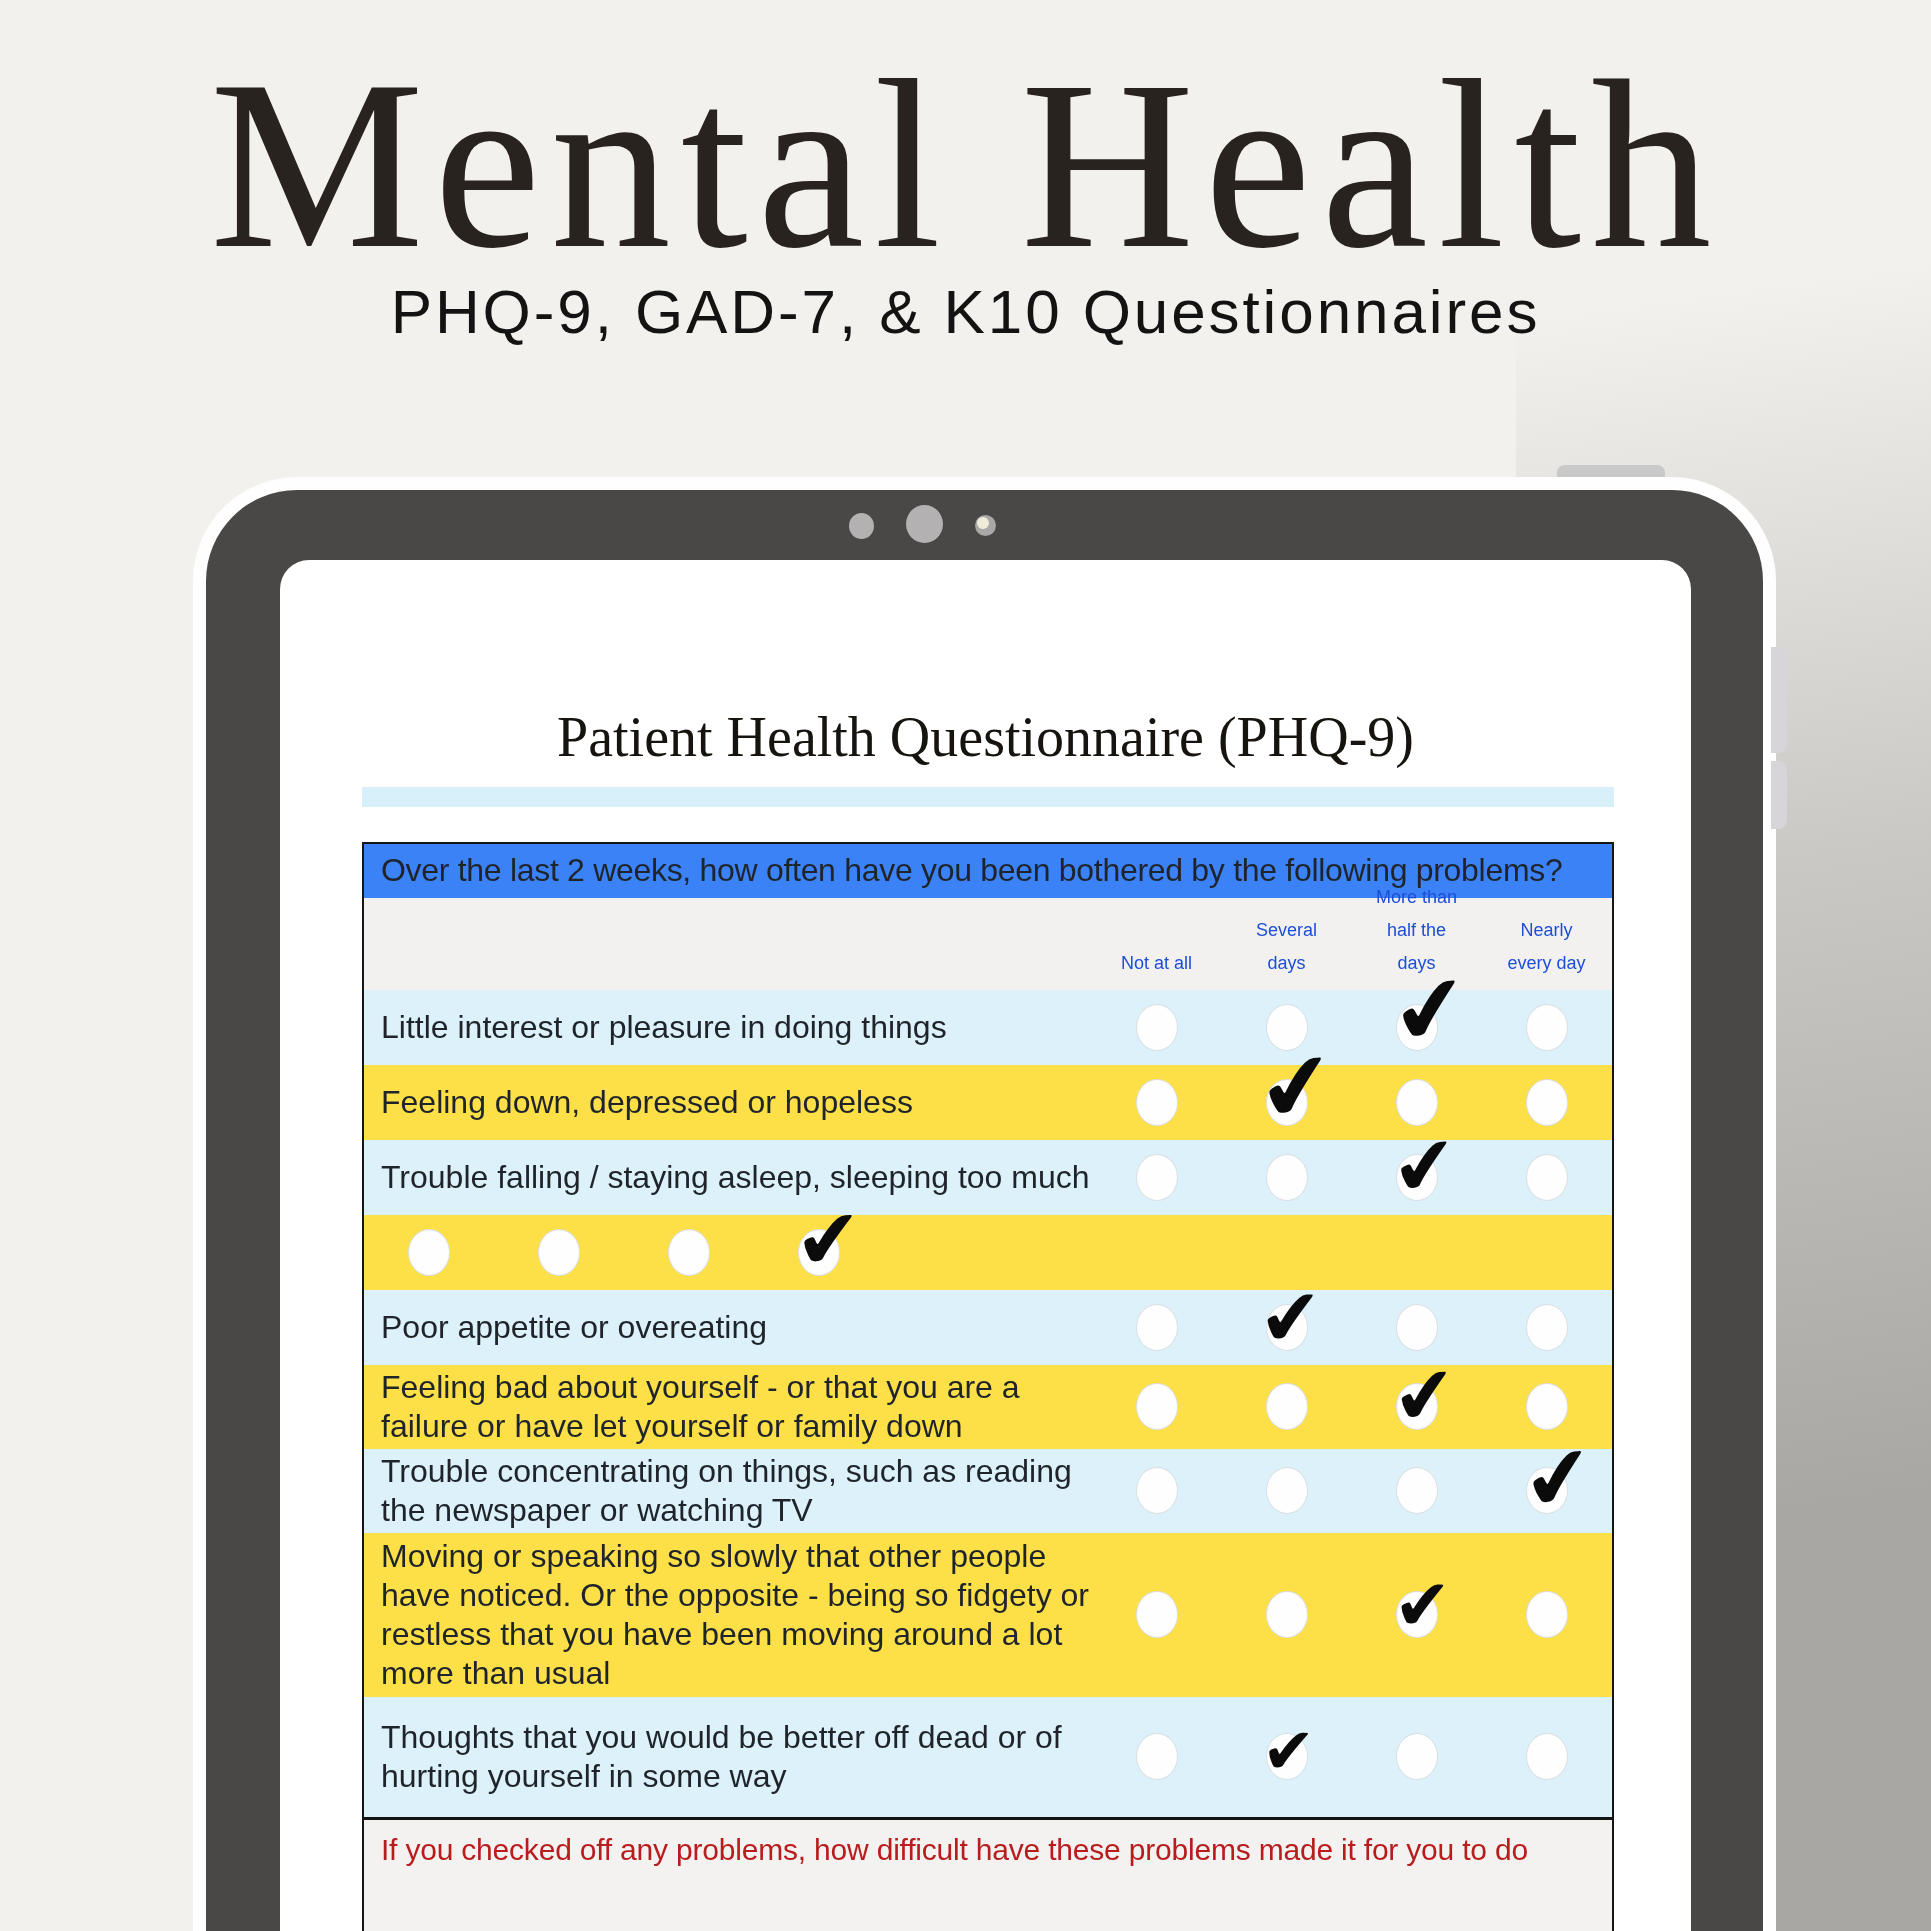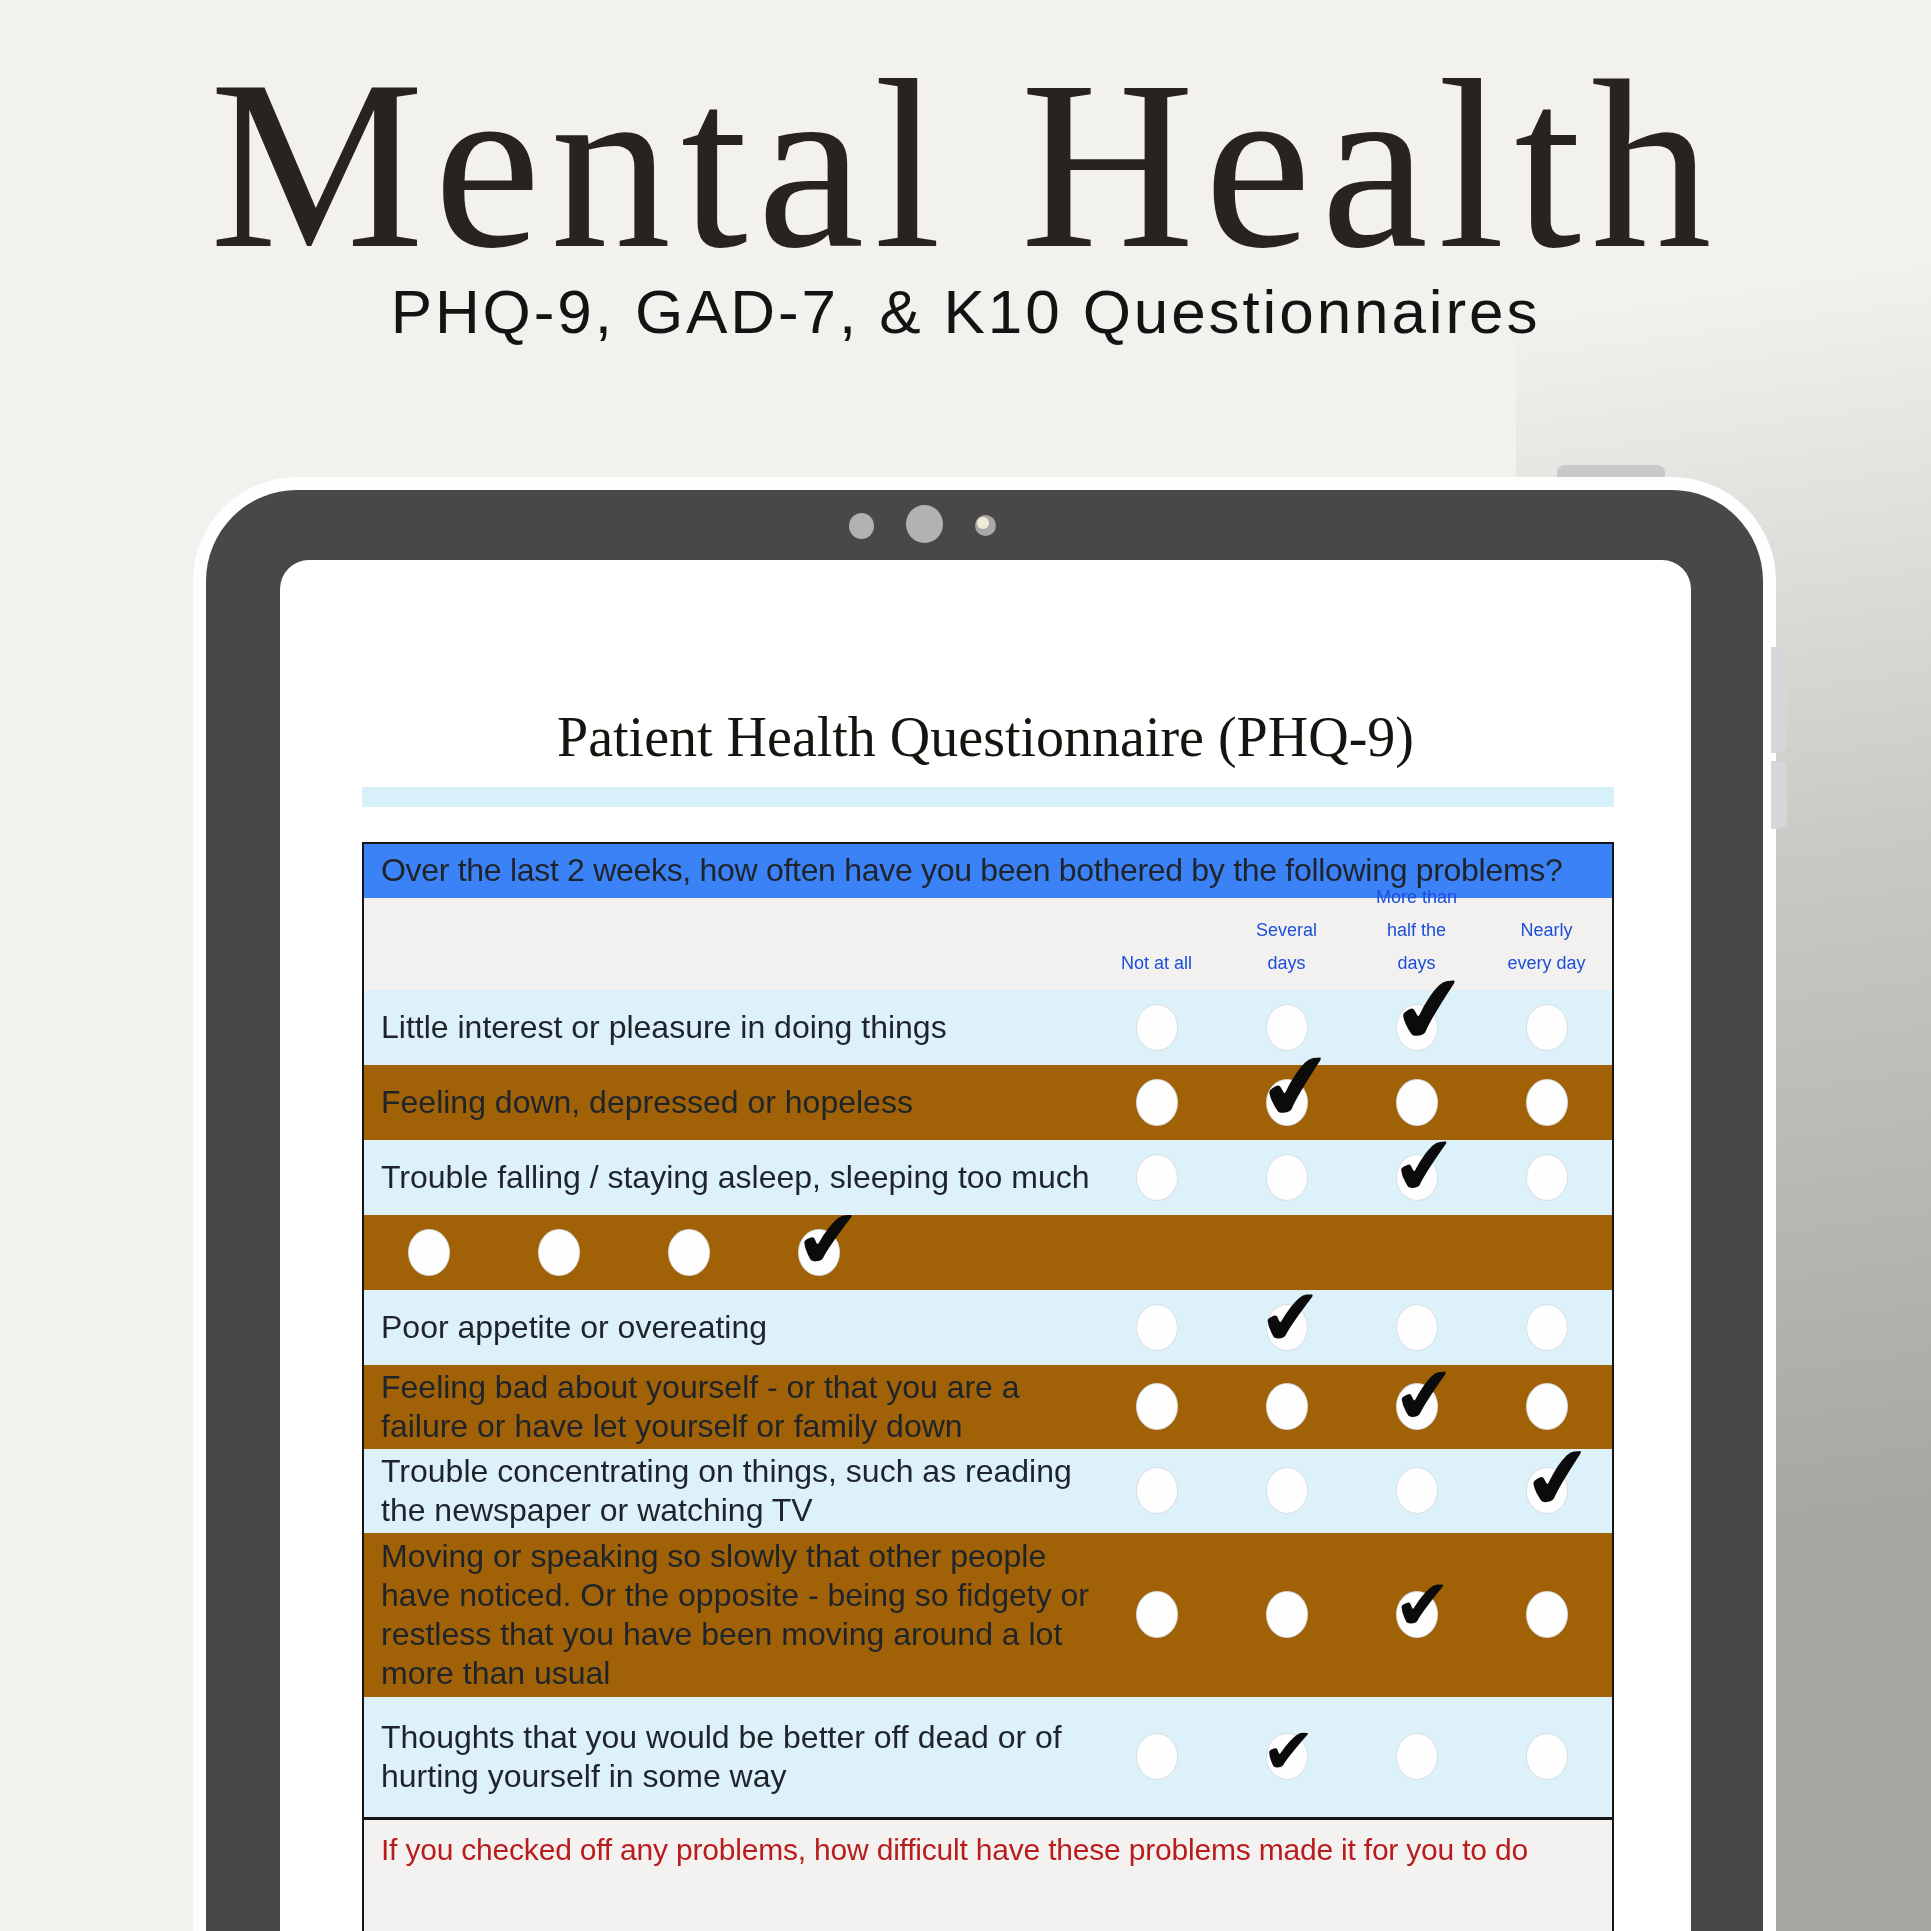--- a/index.html
+++ b/index.html
@@ -52,21 +52,21 @@
   .intro-text{padding-left:17.4px;font-size:32px;letter-spacing:-0.3px;color:#1f242b;white-space:nowrap;}
   .colhead-row{height:92px;background:#f2f1f0;align-items:flex-end;padding-bottom:9.7px;}
   .qcell{flex:1;padding-left:17.4px;font-size:32px;line-height:39px;color:#1f242b;white-space:pre;}
   .hcell{width:130px;flex:none;text-align:center;font-size:18px;line-height:33px;
     color:#1d4ed8;white-space:pre-line;}
   .qrow{height:75px;}
   .qrow.l2{height:84px;}
   .qrow.l4{height:164px;}
   #rows-container .qrow:nth-child(9){height:120px;}
   .qrow.blue{background:#dcf1fa;}
-  .qrow.gray{background:#a16207;}
+  .qrow.gray{background:#fde047;}
   .ocell{width:130px;flex:none;position:relative;display:flex;align-items:center;
     justify-content:center;height:100%;}
   .radio{width:42px;height:47px;border-radius:50%;background:#fefefe;
     border:1.9px solid rgba(155,170,178,0.35);box-sizing:border-box;}
   .check{position:absolute;inset:0;display:flex;align-items:center;justify-content:center;
     font-family:"DejaVu Sans",sans-serif;color:#0b0b0b;pointer-events:none;}
   .footer-row{display:block;height:126px;background:#f3f2f1;border-top:3.9px solid #151515;
     padding:13.5px 0 0 17.4px;}
   .footer-text{font-size:30px;letter-spacing:-0.2px;color:#b91c1c;white-space:nowrap;}
 </style>

